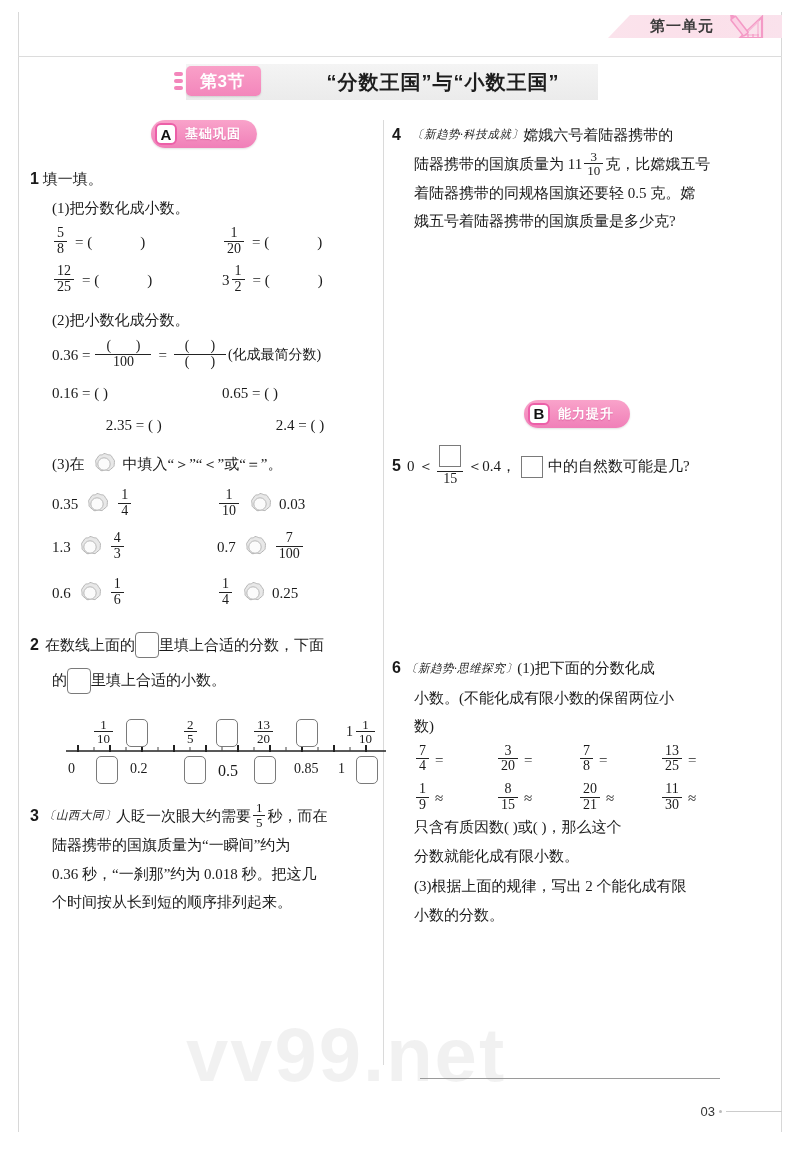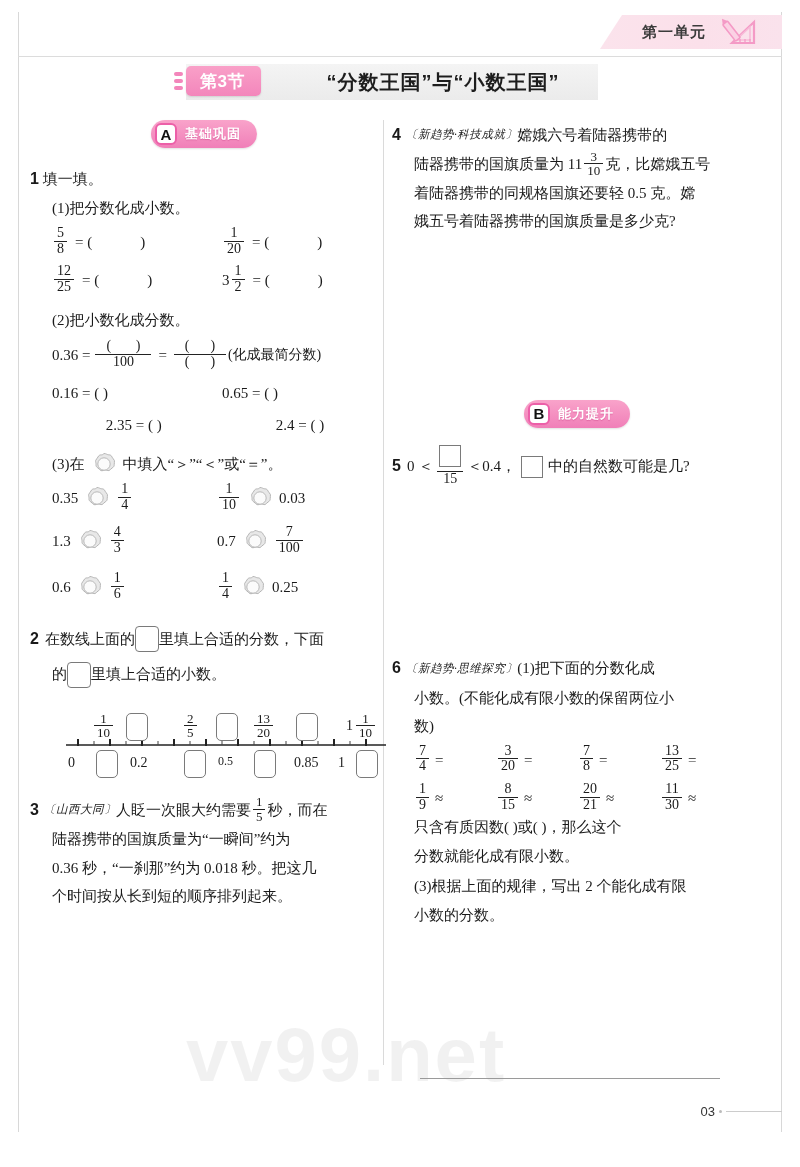--- a/index.html
+++ b/index.html
@@ -33,22 +33,22 @@
   }
 
   
   #header {
     position: absolute;
     left: 0; top: 0; width: 800px; height: 62px;
   }
   .unit-ribbon {
     position: absolute;
     right: 18px; top: 15px;
-    height: 34px;
-    padding: 0 24px 0 42px;
+    height: 23px;
+    padding: 0 16px 0 42px;
     background: linear-gradient(90deg,#fbe3ec 0%, #fbe0ea 55%, #fae2ec 100%);
     display: flex; align-items: center;
     clip-path: polygon(22px 0, 100% 0, 100% 100%, 0 100%);
   }
   .unit-ribbon .unit-text {
     font-size: 15px;
     letter-spacing: 1px;
     color: #3b3b3b;
     font-family: "Liberation Sans", sans-serif;
     font-weight: 700;
@@ -343,21 +343,21 @@
         <span>(3)在</span>
         <span class="flower">
           <svg viewBox="0 0 26 24" width="26" height="24">
             <path d="M13 1.5c2.2 0 3.3 1.4 4.7 1.3 1.5-.1 3 .9 3.4 2.4.4 1.4 1.9 1.9 2.3 3.3.4 1.4-.4 2.7-.2 4 .2 1.4-.7 2.8-2 3.4-1.3.6-1.7 2.2-3.1 2.6-1.4.4-2.6-.6-4-.5-1.4.1-2.7 1.1-4.1.6-1.4-.5-1.9-2-3.2-2.7-1.3-.7-2-2.1-1.8-3.5.2-1.3-.7-2.6-.3-4C5.1 6.9 6.5 6.3 7 5c.5-1.4 2-2.3 3.4-2.1 1.3.2 2.4-1.4 2.6-1.4z" fill="#e8e8e8" stroke="#b5b5b5" stroke-width="1"></path>
             <circle cx="13" cy="12" r="6.2" fill="#fbfbfb" stroke="#b9b9b9" stroke-width="1"></circle>
           </svg>
         </span>
         <span>中填入“＞”“＜”或“＝”。</span>
       </div>
 
-      <div class="indent" style="margin-top:0;">
+      <div class="indent" style="margin-top:6px;">
 
         <div style="display:flex; align-items:center; height:40px;">
           <div style="width:165px; display:flex; align-items:center;">
             <span>0.35</span>
             <span class="flower">
               <svg viewBox="0 0 26 24" width="26" height="24">
                   <path d="M13 1.5c2.2 0 3.3 1.4 4.7 1.3 1.5-.1 3 .9 3.4 2.4.4 1.4 1.9 1.9 2.3 3.3.4 1.4-.4 2.7-.2 4 .2 1.4-.7 2.8-2 3.4-1.3.6-1.7 2.2-3.1 2.6-1.4.4-2.6-.6-4-.5-1.4.1-2.7 1.1-4.1.6-1.4-.5-1.9-2-3.2-2.7-1.3-.7-2-2.1-1.8-3.5.2-1.3-.7-2.6-.3-4C5.1 6.9 6.5 6.3 7 5c.5-1.4 2-2.3 3.4-2.1 1.3.2 2.4-1.4 2.6-1.4z" fill="#e8e8e8" stroke="#b5b5b5" stroke-width="1"></path>
                   <circle cx="13" cy="12" r="6.2" fill="#fbfbfb" stroke="#b9b9b9" stroke-width="1"></circle>
                 </svg>
             </span>
@@ -517,21 +517,21 @@
               <span class="frac sm">
                 <span class="num">1</span>
                 <span class="den">10</span>
               </span>
             </span>
           </div>
           <div style="position: absolute; left: 12px; top: 61px; font-size: 14px;">0</div>
           <div style="position: absolute; left: 40px; top: 61px; font-size: 14px;"><span style="display: inline-block; width: 22px; height: 28px; border: 1px solid rgb(122, 122, 122); border-radius: 5px; background: rgb(255, 255, 255);"></span></div>
           <div style="position: absolute; left: 74px; top: 61px; font-size: 14px;">0.2</div>
           <div style="position: absolute; left: 128px; top: 61px; font-size: 14px;"><span style="display: inline-block; width: 22px; height: 28px; border: 1px solid rgb(122, 122, 122); border-radius: 5px; background: rgb(255, 255, 255);"></span></div>
-          <div style="position: absolute; left: 162px; top: 61px; font-size: 12px;">0.5</div>
+          <div style="position: absolute; left: 162px; top: 61px; font-size: 16px;">0.5</div>
           <div style="position: absolute; left: 198px; top: 61px; font-size: 14px;"><span style="display: inline-block; width: 22px; height: 28px; border: 1px solid rgb(122, 122, 122); border-radius: 5px; background: rgb(255, 255, 255);"></span></div>
           <div style="position: absolute; left: 238px; top: 61px; font-size: 14px;">0.85</div>
           <div style="position: absolute; left: 282px; top: 61px; font-size: 14px;">1</div>
           <div style="position: absolute; left: 300px; top: 61px; font-size: 14px;"><span style="display: inline-block; width: 22px; height: 28px; border: 1px solid rgb(122, 122, 122); border-radius: 5px; background: rgb(255, 255, 255);"></span></div>
         </div>
     </div>
 
     <div class="prob" style="margin-top:6px;">
       <div style="display:flex; align-items:center;">
         <span class="pnum">3</span>
@@ -548,21 +548,21 @@
       <div class="indent">个时间按从长到短的顺序排列起来。</div>
     </div>
 
   </div>
 
   <div id="col-right">
 
     <div class="prob">
       <div style="display:flex; align-items:center;">
         <span class="pnum">4</span>
-        <span class="tag" style="margin-left:5px;">〔新趋势·科技成就〕</span>
+        <span class="tag" style="margin-left:11px;">〔新趋势·科技成就〕</span>
         <span>嫦娥六号着陆器携带的</span>
       </div>
       <div class="indent" style="display:flex; align-items:center;text-align:right;">
         <span>陆器携带的国旗质量为 11</span>
         <span class="frac sm">
           <span class="num">3</span>
           <span class="den">10</span>
         </span>
         <span>克，比嫦娥五号</span>
       </div>

